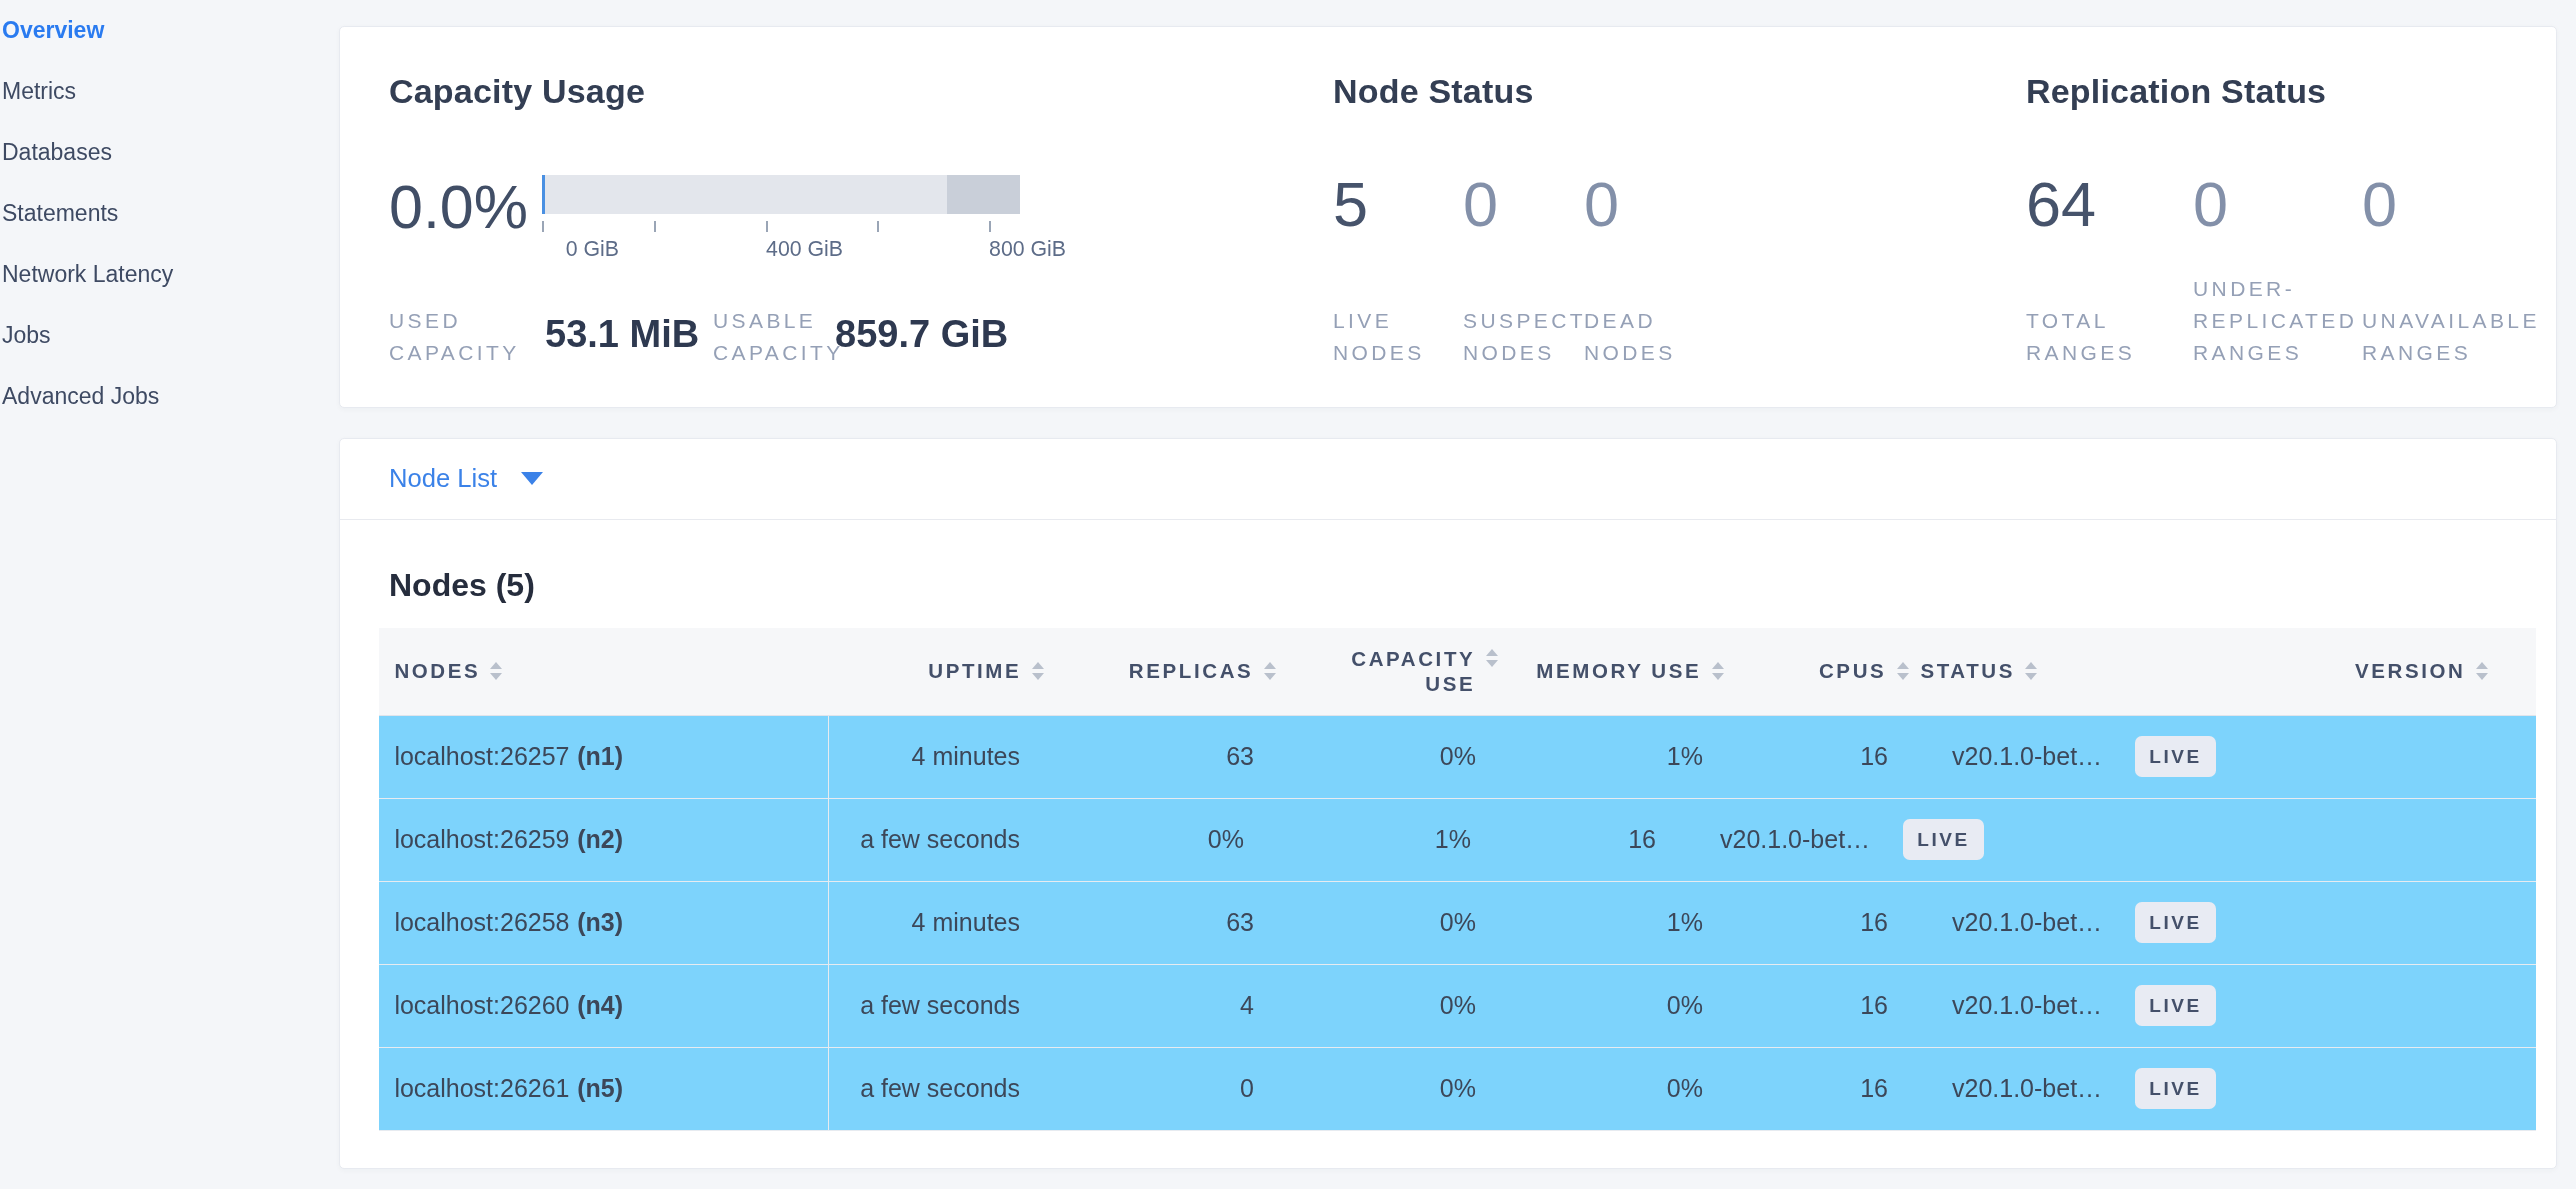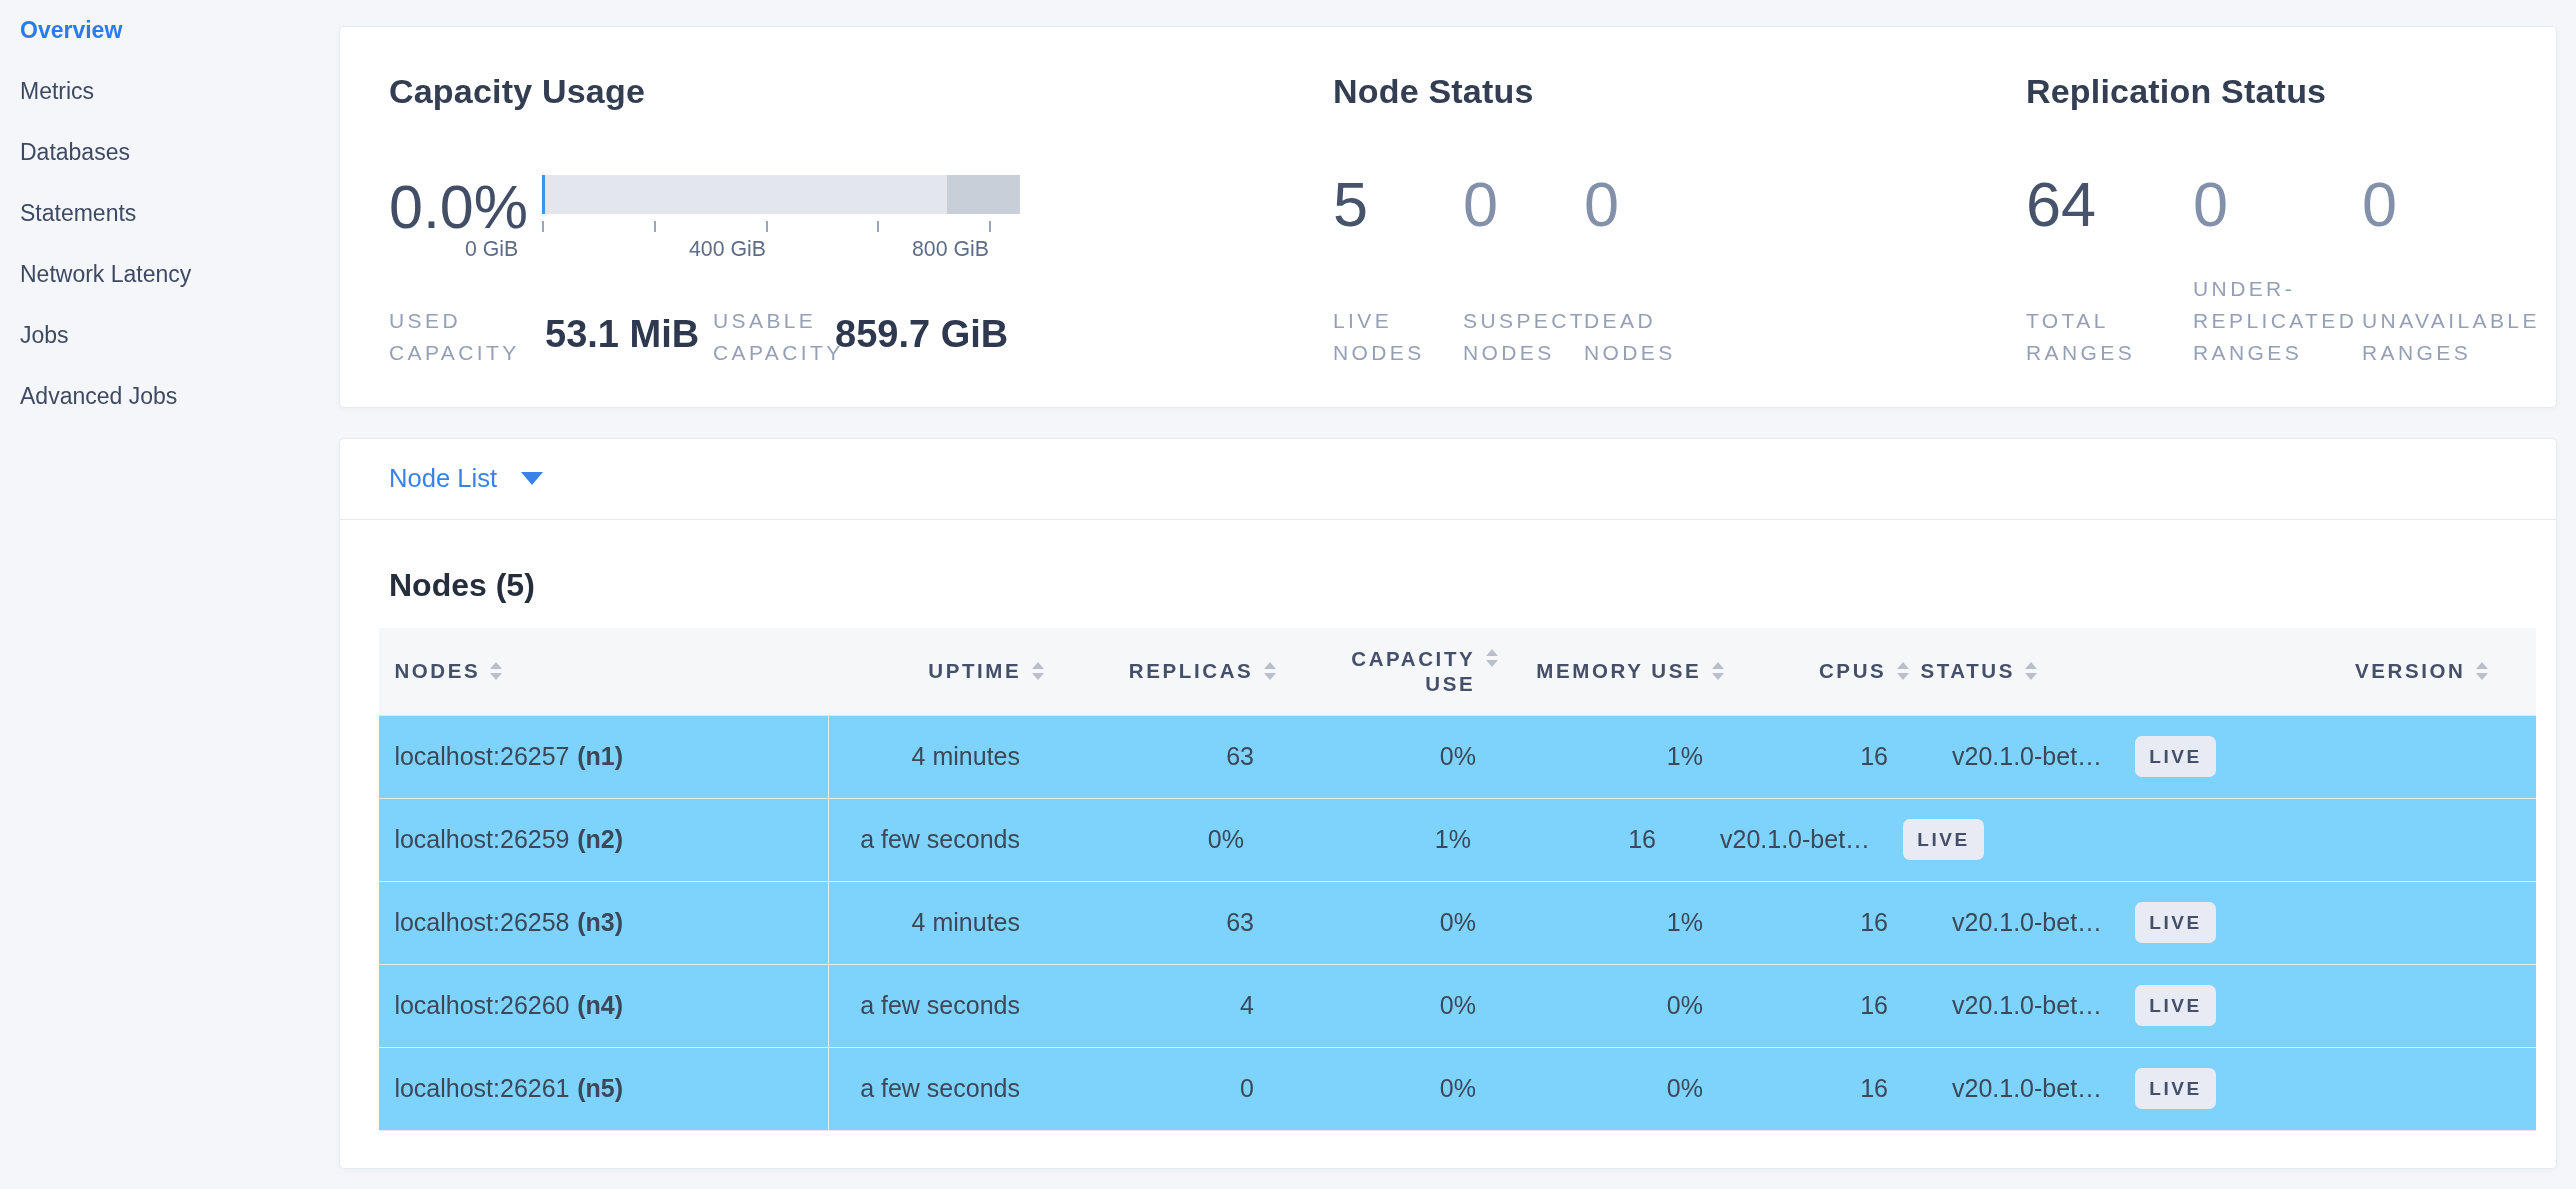--- a/index.html
+++ b/index.html
@@ -15,21 +15,21 @@
     background: #f4f6f9;
     overflow: hidden;
   }
 
   
   .sidebar {
     position: absolute;
     left: 0; top: 0;
     width: 296px;
     height: 100%;
-    padding: 0 0 0 20px;
+    padding: 0 0 0 2px;
   }
   .nav-item {
     height: 61px;
     display: flex;
     align-items: center;
     font-size: 23px;
     color: #3e4a63;
     cursor: pointer;
     white-space: nowrap;
   }
@@ -94,21 +94,21 @@
   .axis-tick {
     position: absolute;
     top: 194px;
     width: 1.7px; height: 11px;
     background: #9aa5b6;
   }
   .axis-label {
     position: absolute;
     top: 210px;
     width: 154px;
-    text-align: left;
+    text-align: right;
     font-size: 21.3px;
     color: #5d6c88;
   }
   .stat-label {
     position: absolute;
     top: 236px;
     height: 106px;
     display: flex;
     flex-direction: column;
     justify-content: flex-end;

